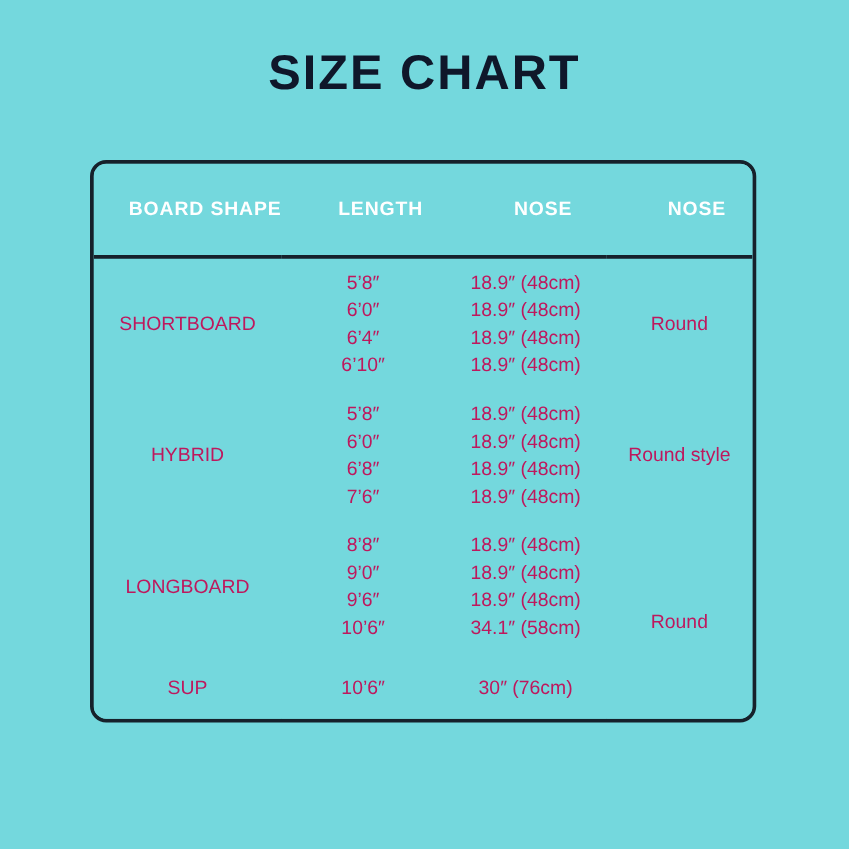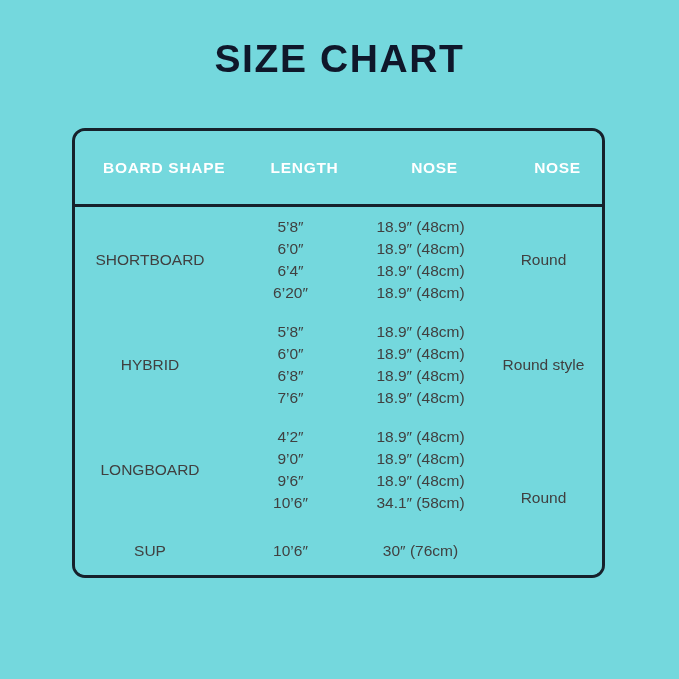--- a/index.html
+++ b/index.html
@@ -49,21 +49,21 @@
     border-collapse: collapse;
     table-layout: fixed;
   }
   table.size-table td,
   table.size-table th {
     border: 0;
     padding: 0;
     margin: 0;
     text-align: center;
     vertical-align: middle;
-    color: #404040;
+    color: #be185d;
     font-size: 15.5px;
     font-weight: normal;
     background: #74d8dd;
   }
   
   col.c-shape  { width: 150px; }
   col.c-length { width: 131px; }
   col.c-width  { width: 129px; }
   col.c-nose   { width: 117px; }
 
@@ -124,21 +124,21 @@
       </thead>
       <tbody>
 
         <tr class="body-row">
           <td>SHORTBOARD</td>
           <td class="vdiv">
             <span class="stack">
               <span>5’8″</span>
               <span>6’0″</span>
               <span>6’4″</span>
-              <span>6’20″</span>
+              <span>6’10″</span>
             </span>
           </td>
           <td class="vdiv">
             <span class="stack">
               <span>18.9″ (48cm)</span>
               <span>18.9″ (48cm)</span>
               <span>18.9″ (48cm)</span>
               <span>18.9″ (48cm)</span>
             </span>
           </td>
@@ -163,21 +163,21 @@
               <span>18.9″ (48cm)</span>
             </span>
           </td>
           <td class="vdiv hdiv-top">Round style</td>
         </tr>
 
         <tr class="body-row">
           <td class="hdiv-top">LONGBOARD</td>
           <td class="vdiv hdiv-top">
             <span class="stack">
-              <span>4’2″</span>
+              <span>8’8″</span>
               <span>9’0″</span>
               <span>9’6″</span>
               <span>10’6″</span>
             </span>
           </td>
           <td class="vdiv hdiv-top">
             <span class="stack">
               <span>18.9″ (48cm)</span>
               <span>18.9″ (48cm)</span>
               <span>18.9″ (48cm)</span>

